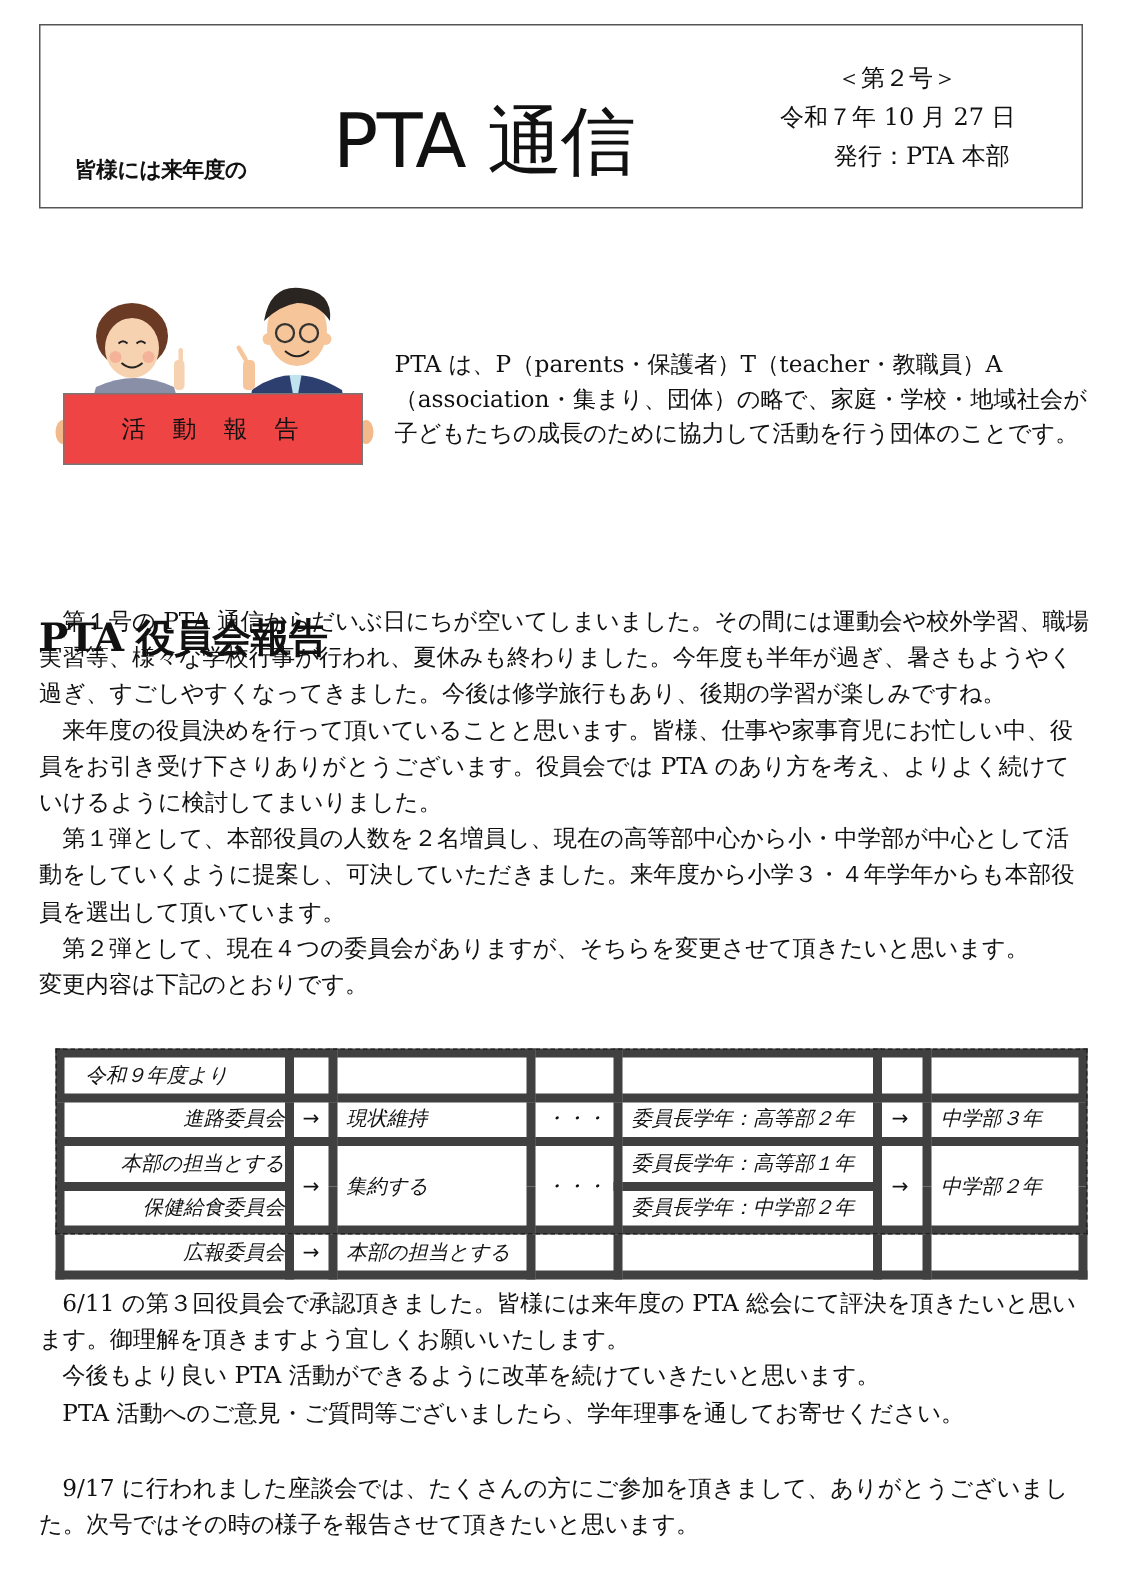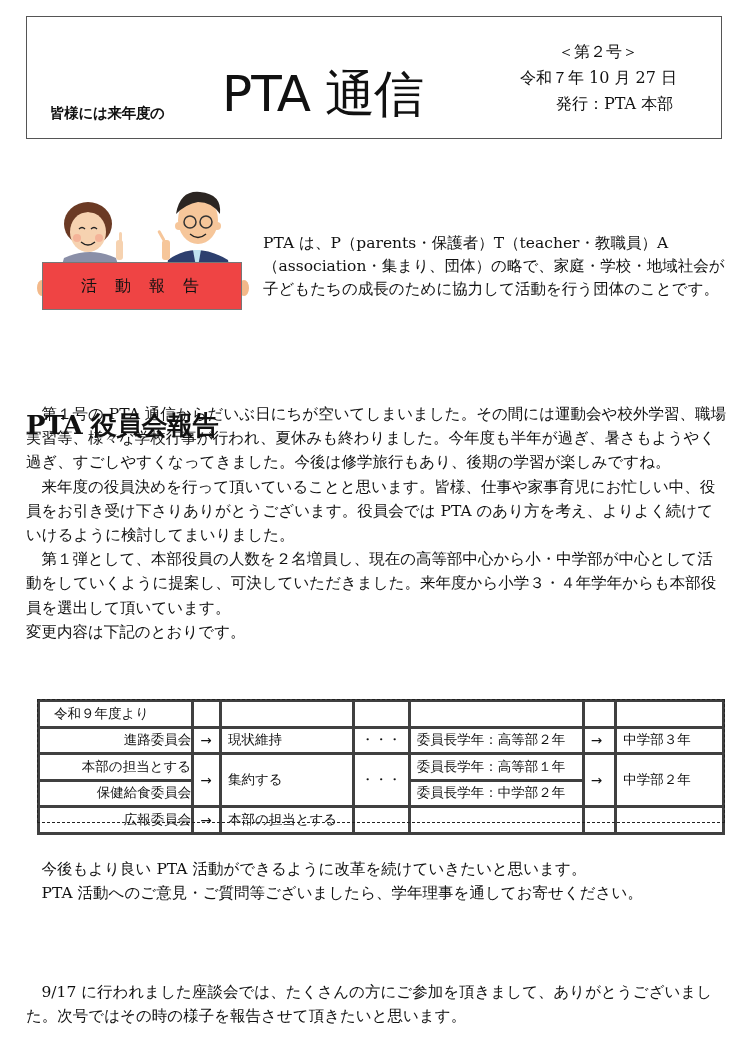--- a/index.html
+++ b/index.html
@@ -19,21 +19,21 @@
   .intro{left:263px;top:232px;width:465px;font-size:15.5px;line-height:23px;}
 
   .section-title{left:26px;top:360px;font-size:26px;font-weight:bold;white-space:nowrap;letter-spacing:-0.5px;margin-top:48px;}
   .body{left:26px;width:700px;font-size:15.5px;line-height:24.2px;}
   .body p{margin:0;text-indent:1em;}
   .body p.noindent{text-indent:0;}
 
   .tablewrap{left:37px;top:699px;width:688px;height:124px;border:1.5px dashed #222;box-sizing:border-box;}
   table.changes{position:absolute;left:37px;top:699px;width:688px;border-collapse:collapse;
         font-family:"DejaVu Sans","Liberation Sans",sans-serif;font-size:13.5px;}
-  table.changes td{border:3px solid #404040;height:23.5px;padding:0 0 0 6px;white-space:nowrap;}
+  table.changes td{border:6px solid #404040;height:23.5px;padding:0 0 0 6px;white-space:nowrap;font-style:italic;}
   .c1{width:143px;} .c2{width:21px;} .c3{width:128px;} .c4{width:49px;} .c5{width:170px;} .c6{width:27px;} .c7{width:108px;}
   .indent{padding-left:22px !important;text-align:right;}
   .hdr{padding-left:14px !important;}
 </style>
 </head>
 <body>
 
 <div class="abs masthead"></div>
 <div class="abs school">皆様には来年度の</div>
 <div class="abs ptatitle">PTA 通信</div>
@@ -74,20 +74,21 @@
 <div class="abs sign">活動報告</div>
 
 <div class="abs intro">PTA は、P（parents・保護者）T（teacher・教職員）A（association・集まり、団体）の略で、家庭・学校・地域社会が子どもたちの成長のために協力して活動を行う団体のことです。</div>
 
 <div class="abs section-title">PTA 役員会報告</div>
 
 <div class="abs body" style="top:402px;">
   <p>第１号の PTA 通信からだいぶ日にちが空いてしまいました。その間には運動会や校外学習、職場実習等、様々な学校行事が行われ、夏休みも終わりました。今年度も半年が過ぎ、暑さもようやく過ぎ、すごしやすくなってきました。今後は修学旅行もあり、後期の学習が楽しみですね。</p>
   <p>来年度の役員決めを行って頂いていることと思います。皆様、仕事や家事育児にお忙しい中、役員をお引き受け下さりありがとうございます。役員会では PTA のあり方を考え、よりよく続けていけるように検討してまいりました。</p>
   <p>第１弾として、本部役員の人数を２名増員し、現在の高等部中心から小・中学部が中心として活動をしていくように提案し、可決していただきました。来年度から小学３・４年学年からも本部役員を選出して頂いています。</p>
+  <p>第２弾として、現在４つの委員会がありますが、そちらを変更させて頂きたいと思います。</p>
   <p class="noindent">変更内容は下記のとおりです。</p>
 </div>
 
 <table class="changes">
   <tbody>
       <tr>
     <td class="c1 hdr">令和９年度より</td>
     <td class="c2"></td>
     <td class="c3"></td>
     <td class="c4"></td>
@@ -124,18 +125,19 @@
     <td></td>
     <td></td>
     <td></td>
     <td></td>
   </tr>
 </tbody>
   </table>
 <div class="abs tablewrap"></div>
 
 <div class="abs body" style="top:857px;">
+  <p>6/11 の第３回役員会で承認頂きました。皆様には来年度の PTA 総会にて評決を頂きたいと思います。御理解を頂きますよう宜しくお願いいたします。</p>
   <p>今後もより良い PTA 活動ができるように改革を続けていきたいと思います。</p>
   <p>PTA 活動へのご意見・ご質問等ございましたら、学年理事を通してお寄せください。</p>
 </div>
 <div class="abs body" style="top:980px;">
   <p>9/17 に行われました座談会では、たくさんの方にご参加を頂きまして、ありがとうございました。次号ではその時の様子を報告させて頂きたいと思います。</p>
 </div>
 
 </body></html>

